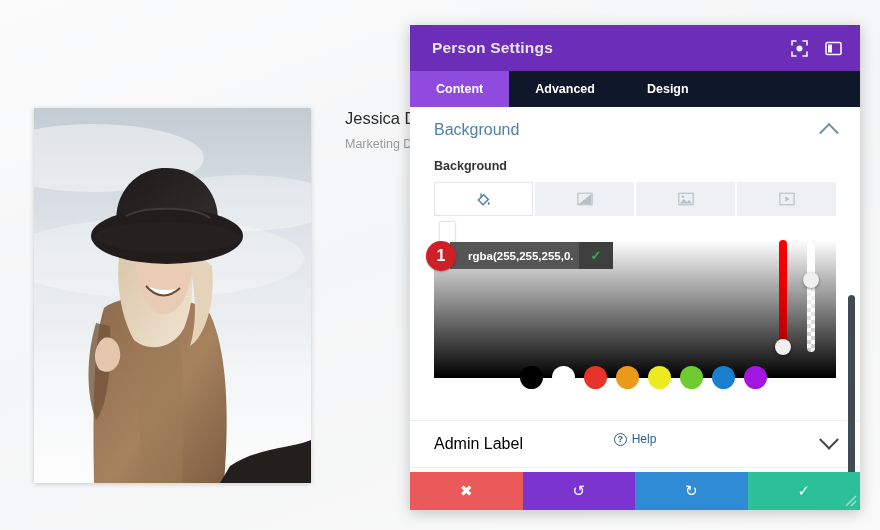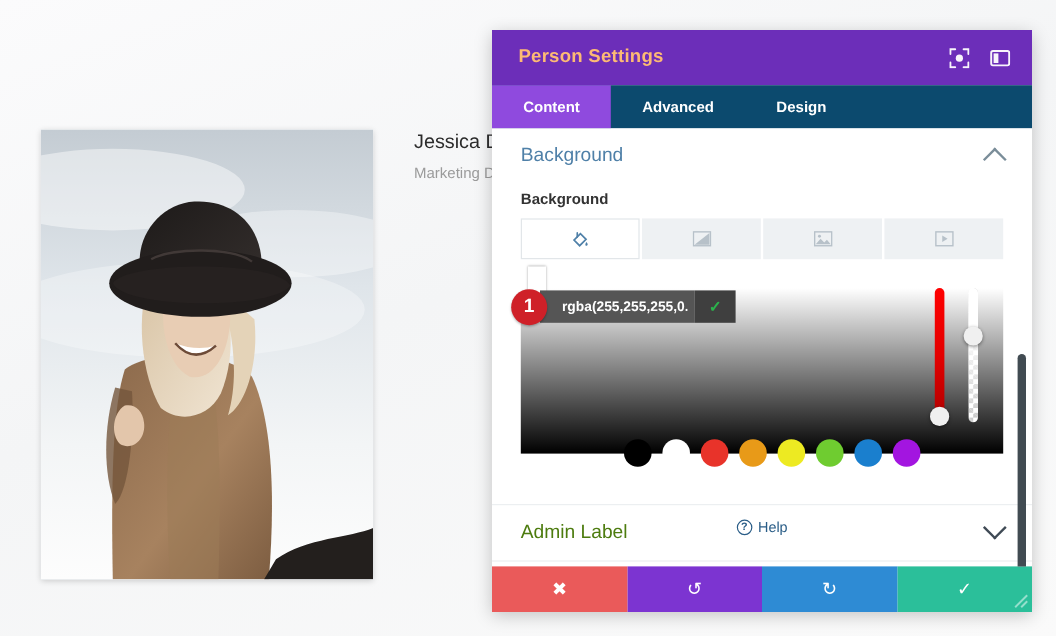--- a/index.html
+++ b/index.html
@@ -79,37 +79,37 @@
 
   .modal-header {
     height: 46px;
     background: #6c2eb9;
     display: flex;
     align-items: center;
     padding: 0 18px 0 22px;
     flex: 0 0 auto;
   }
   .modal-title {
-    color: #fdba74;
+    color: #e5e5e5;
     font-size: 15.5px;
     font-weight: bold;
     letter-spacing: 0.2px;
     flex: 1 1 auto;
   }
   .header-icons { display: flex; align-items: center; gap: 16px; }
   .header-icon {
     width: 18px; height: 18px;
     opacity: 0.95;
     display: flex; align-items: center; justify-content: center;
     cursor: pointer;
   }
 
   .modal-tabs {
     height: 36px;
-    background: #0c4a6e;
+    background: #0f172a;
     display: flex;
     flex: 0 0 auto;
   }
   .modal-tab {
     padding: 0 26px;
     height: 100%;
     display: flex;
     align-items: center;
     color: #ffffff;
     font-size: 12.5px;
@@ -140,21 +140,21 @@
     align-items: center;
     padding: 0 24px;
     cursor: pointer;
   }
   .section-head .title {
     flex: 1 1 auto;
     font-size: 16px;
     color: #4f80a8;
     font-weight: 400;
   }
-  .section-head.closed .title { color: #4d7c0f; }
+  .section-head.closed .title { color: #000000; }
   .chev {
     width: 14px; height: 14px;
     border-right: 2px solid #7a8d99;
     border-bottom: 2px solid #7a8d99;
   }
   .chev.up { transform: rotate(-135deg) translate(-2px,-2px); }
   .chev.down { transform: rotate(45deg) translate(-3px,-3px); }
   .section-head.closed .chev { border-color: #3f4a55; }
 
   .section-divider {

